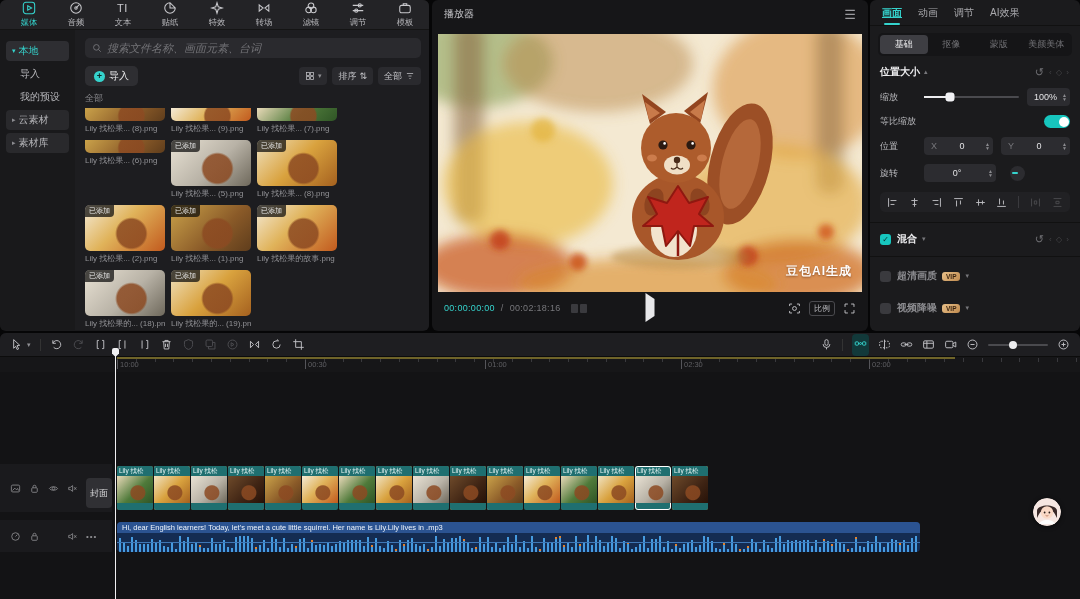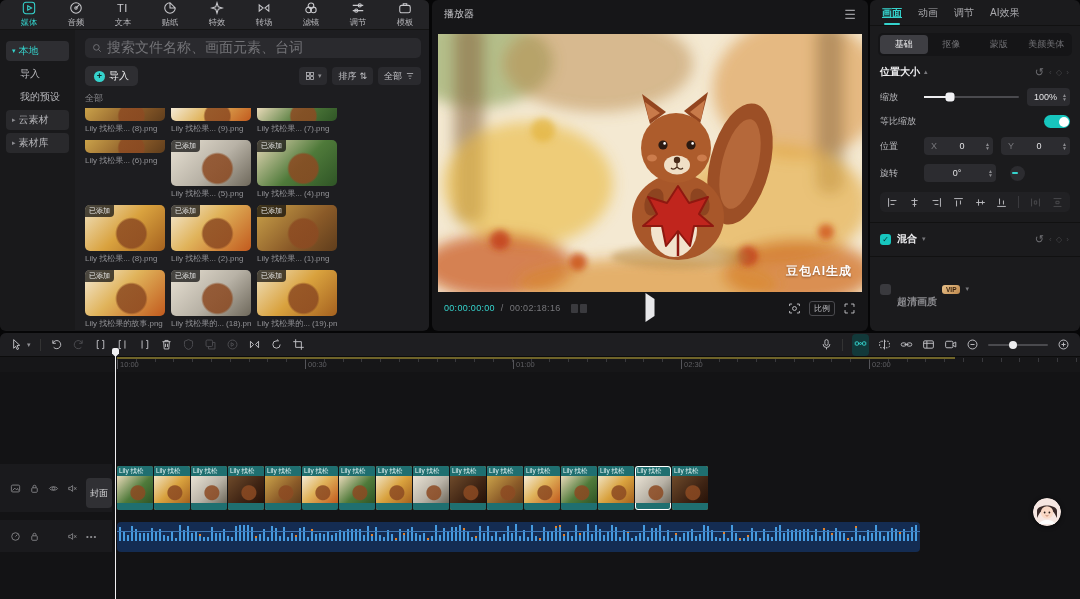--- a/index.html
+++ b/index.html
@@ -20,21 +20,21 @@
   .media-nav{width:75px;background:#19191b;padding-top:8px;flex-shrink:0;}
   .nav-item{margin:3px 6px;padding:3px 6px;font-size:10px;color:#b5b5b9;border-radius:4px;display:flex;align-items:center;gap:3px;cursor:pointer;}
   .nav-item .car{font-size:7px;color:#8b8b8f;}
   .nav-item.box{background:#29292c;}
   .nav-item.sel{background:#2e2e32;color:#35d3cd;}
   .nav-item.sel .car{color:#35d3cd;}
   .nav-item.plain{padding-left:14px;}
   .media-main{flex:1;padding:8px 8px 0 10px;background:#1d1d20;overflow:hidden;}
   .searchbar{height:20px;background:#2a2a2e;border-radius:5px;display:flex;align-items:center;gap:5px;padding:0 7px;}
   .searchbar svg{width:10px;height:10px;stroke:#77777b;fill:none;stroke-width:1.4;flex-shrink:0;}
-  .searchbar .ph{font-size:14px;color:#737377;}
+  .searchbar .ph{font-size:11px;color:#737377;font-style:italic;}
   .ctl-row{margin-top:8px;display:flex;align-items:center;}
   .import-btn{background:#2e2e32;border-radius:5px;height:20px;display:flex;align-items:center;gap:4px;padding:0 9px;font-size:10px;color:#e8e8ea;cursor:pointer;}
   .plus-circ{width:11px;height:11px;border-radius:50%;background:#35d3cd;color:#0c2a2a;font-size:9px;line-height:11px;text-align:center;font-weight:bold;}
   .ctl-right{margin-left:auto;display:flex;gap:5px;}
   .mini-ctl{background:#2a2a2e;border-radius:4px;height:18px;display:flex;align-items:center;gap:3px;padding:0 6px;font-size:9px;color:#c3c3c7;cursor:pointer;}
   .mini-ctl svg{width:10px;height:10px;stroke:#c3c3c7;fill:none;stroke-width:1.2;}
   .mini-ctl .car{font-size:7px;color:#909094;}
   .sec-label{margin-top:6px;font-size:9px;color:#86868a;}
   .grid{margin-top:3px;display:flex;flex-wrap:wrap;gap:6px;}
   .file{width:80px;}
@@ -97,21 +97,21 @@
   .dial{width:15px;height:15px;border-radius:50%;background:#2c2c30;position:relative;margin-left:14px;cursor:pointer;}
   .dial::after{content:'';position:absolute;left:2px;top:6.5px;width:6px;height:2px;border-radius:1px;background:#35d3cd;}
   .align-row{margin:10px 10px 0;background:#212124;border-radius:5px;display:flex;align-items:center;justify-content:space-between;padding:4px 7px;}
   .align-row svg{width:11px;height:11px;stroke:#bdbdc1;fill:none;stroke-width:1.2;cursor:pointer;}
   .align-row svg.dim{stroke:#4a4a4e;}
   .align-row .vdiv{width:1px;height:12px;background:#3a3a3e;}
   .hdiv{height:1px;background:#111;margin:10px 0 0;}
   .chk{width:11px;height:11px;border-radius:3px;background:#17c6be;color:#08302e;font-size:8px;line-height:11px;text-align:center;font-weight:bold;margin-right:6px;cursor:pointer;}
   .chk.off{background:#3a3a3e;color:transparent;}
   .bold-lbl{font-size:10px;color:#ededef;font-weight:bold;}
-  .dim-lbl{font-size:10px;color:#8b8b8f;font-weight:bold;margin-top:26px;}
+  .dim-lbl{font-size:10px;color:#8b8b8f;font-weight:bold;}
   .vip{background:linear-gradient(135deg,#e7c089,#c08a4e);color:#3a2410;font-size:6.5px;font-weight:bold;border-radius:3px;padding:1px 4px;margin-left:5px;}
   .ddcar{font-size:7px;color:#77777b;margin-left:5px;}
 
   
   .timeline{position:absolute;left:0;top:333px;width:1080px;height:266px;background:#141416;border-radius:6px 6px 0 0;overflow:hidden;}
   .tl-toolbar{height:24px;background:#1e1e21;display:flex;align-items:center;padding:0 10px;gap:9px;border-bottom:1px solid #0c0c0c;}
   .tl-toolbar svg{width:13px;height:13px;stroke:#bdbdc1;fill:none;stroke-width:1.2;cursor:pointer;flex-shrink:0;}
   .tl-toolbar svg.dim{stroke:#4c4c50;}
   .tl-toolbar .vdiv{width:1px;height:12px;background:#333;}
   .tl-toolbar .car{font-size:7px;color:#909094;margin-left:-5px;cursor:pointer;}
@@ -290,26 +290,20 @@
           <div class="file cut">
               <div class="thumb g0"></div>
               <div class="fname">Lily 找松果... (6).png</div>
             </div>
 
           <div class="file">
               <div class="thumb g3">
                 <span class="badge">已添加</span>
               </div>
               <div class="fname">Lily 找松果... (5).png</div>
-            </div>
-          <div class="file">
-              <div class="thumb g1">
-                <span class="badge">已添加</span>
-              </div>
-              <div class="fname">Lily 找松果... (4).png</div>
             </div>
           <div class="file">
               <div class="thumb g2">
                 <span class="badge">已添加</span>
               </div>
               <div class="fname">Lily 找松果... (8).png</div>
             </div>
           <div class="file">
               <div class="thumb g4">
                 <span class="badge">已添加</span>
@@ -647,21 +641,21 @@
         <svg viewBox="0 0 16 16">
             <circle cx="8" cy="8" r="5.5"></circle>
             <path d="M5.5 8 H10.5 M8 5.5 V10.5"></path>
           </svg>
       </span>
     </div>
 
     <div class="ruler">
       <span class="ruler-label" style="left:120px">10:00</span>
       <span class="ruler-label" style="left:308px">00:30</span>
-      <span class="ruler-label" style="left:516px">01:00</span>
+      <span class="ruler-label" style="left:488px">01:00</span>
       <span class="ruler-label" style="left:684px">02:30</span>
       <span class="ruler-label" style="left:872px">02:00</span>
       <span class="ruler-label" style="left:1093px">02:30</span>
       <div class="duration-line"></div>
     </div>
 
     <div class="tracks">
 
       <div class="track-head" style="top:92px;height:48px">
         <svg viewBox="0 0 16 16">
@@ -775,20 +769,21 @@
             <rect x="4" y="7" width="8" height="6.5" rx="1.2"></rect>
             <path d="M5.8 7 V5.5 A2.2 2.2 0 0 1 10.2 5.5 V7"></path>
           </svg>
         <svg viewBox="0 0 16 16" style="margin-left:19px">
             <path d="M2.5 6.3 H4.8 L8.2 3.8 V12.2 L4.8 9.7 H2.5 Z M10.5 6.2 L13.5 9.8 M13.5 6.2 L10.5 9.8"></path>
           </svg>
         <span class="more">•••</span>
       </div>
 
       <div class="audio-clip">
+        <div class="audio-title">Hi, dear English learners! Today, let's meet a cute little squirrel. Her name is Lily.Lily lives in .mp3</div>
         <div class="waveform">
             <i class="wbar" style="height: 13.6px;"></i>
             <i class="wbar" style="height: 9.8px;"></i>
             <i class="wbar" style="height: 6.3px;"></i>
             <i class="wbar" style="height: 14.9px;"></i>
             <i class="wbar" style="height: 12.3px;"></i>
             <i class="wbar" style="height: 8.4px;"></i>
             <i class="wbar" style="height: 7.9px;"></i>
             <i class="wbar" style="height: 8.3px;"></i>
             <i class="wbar" style="height: 13.5px;"></i>

